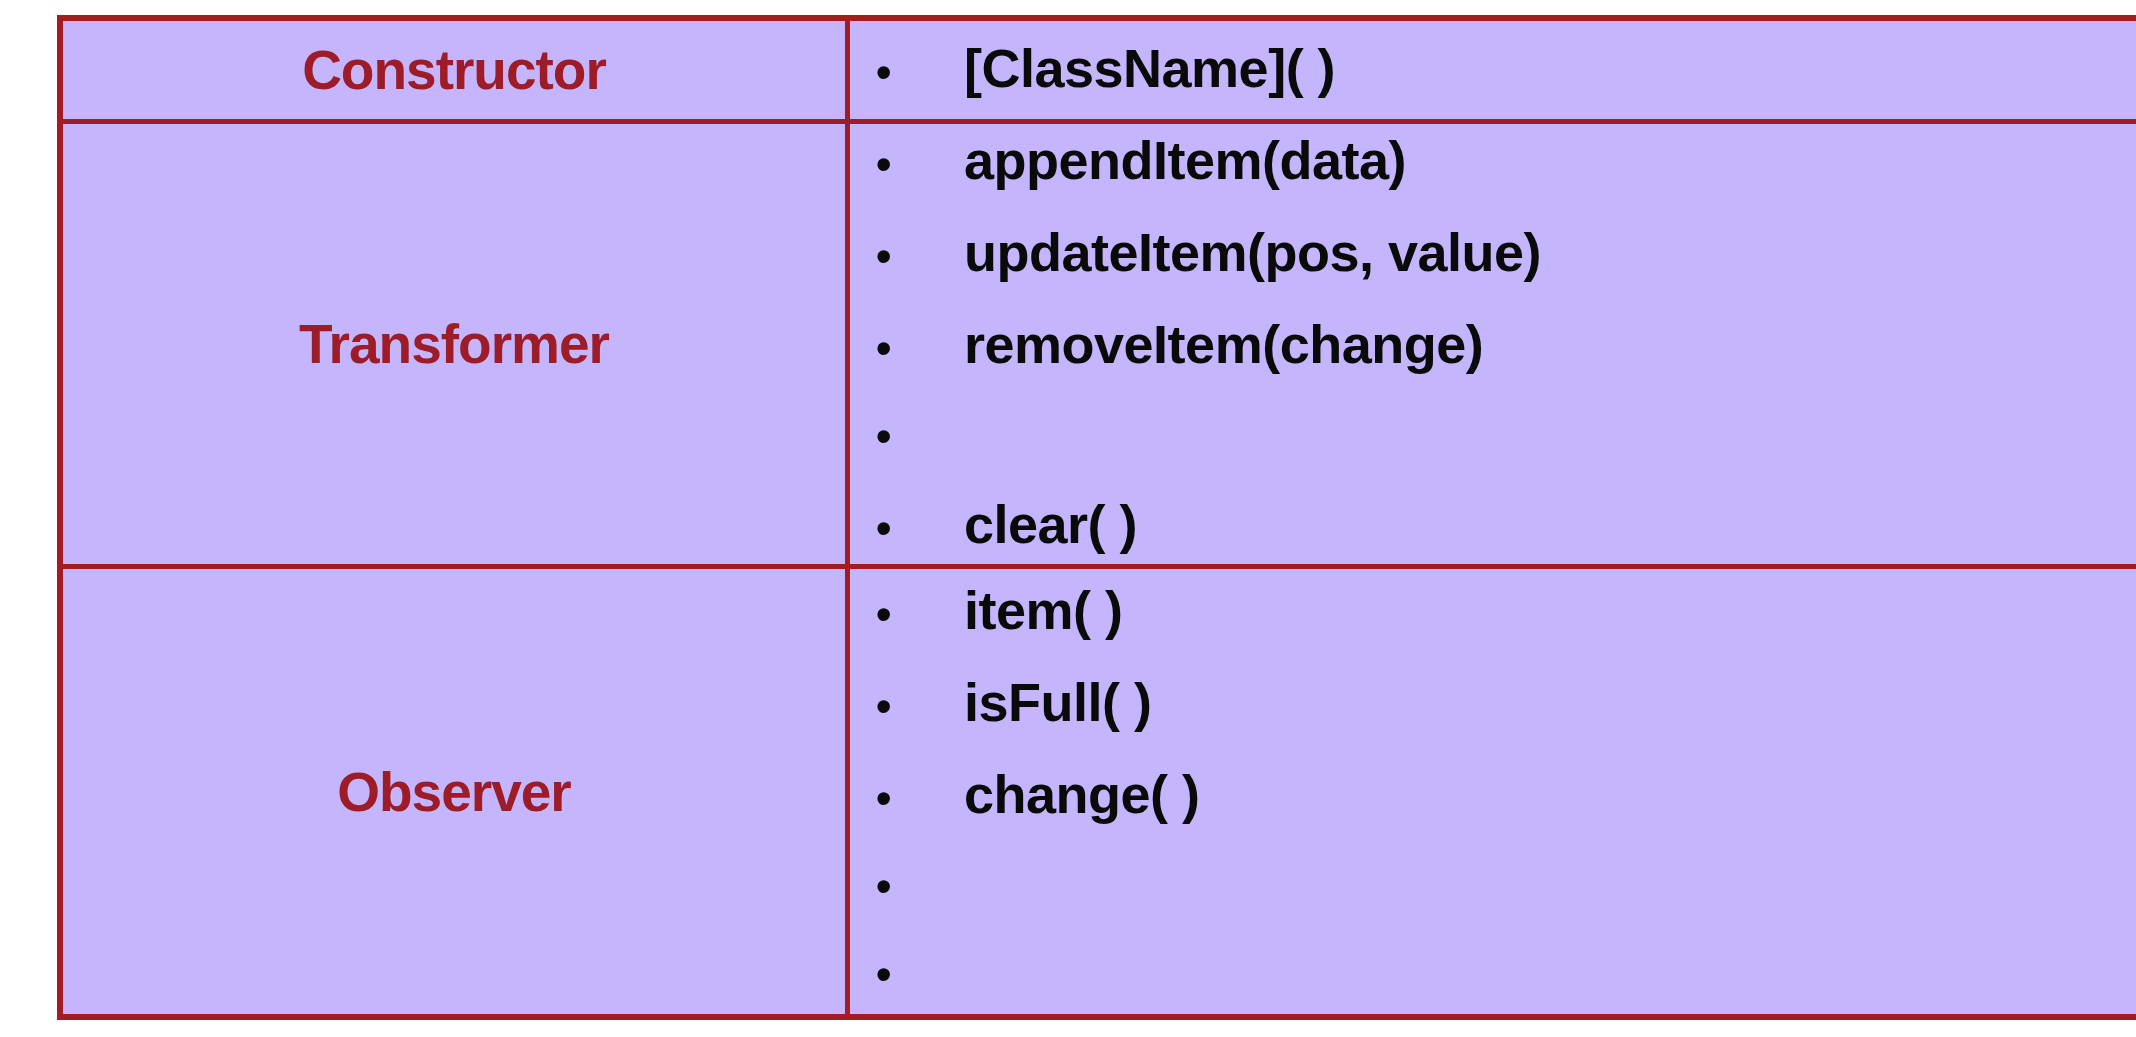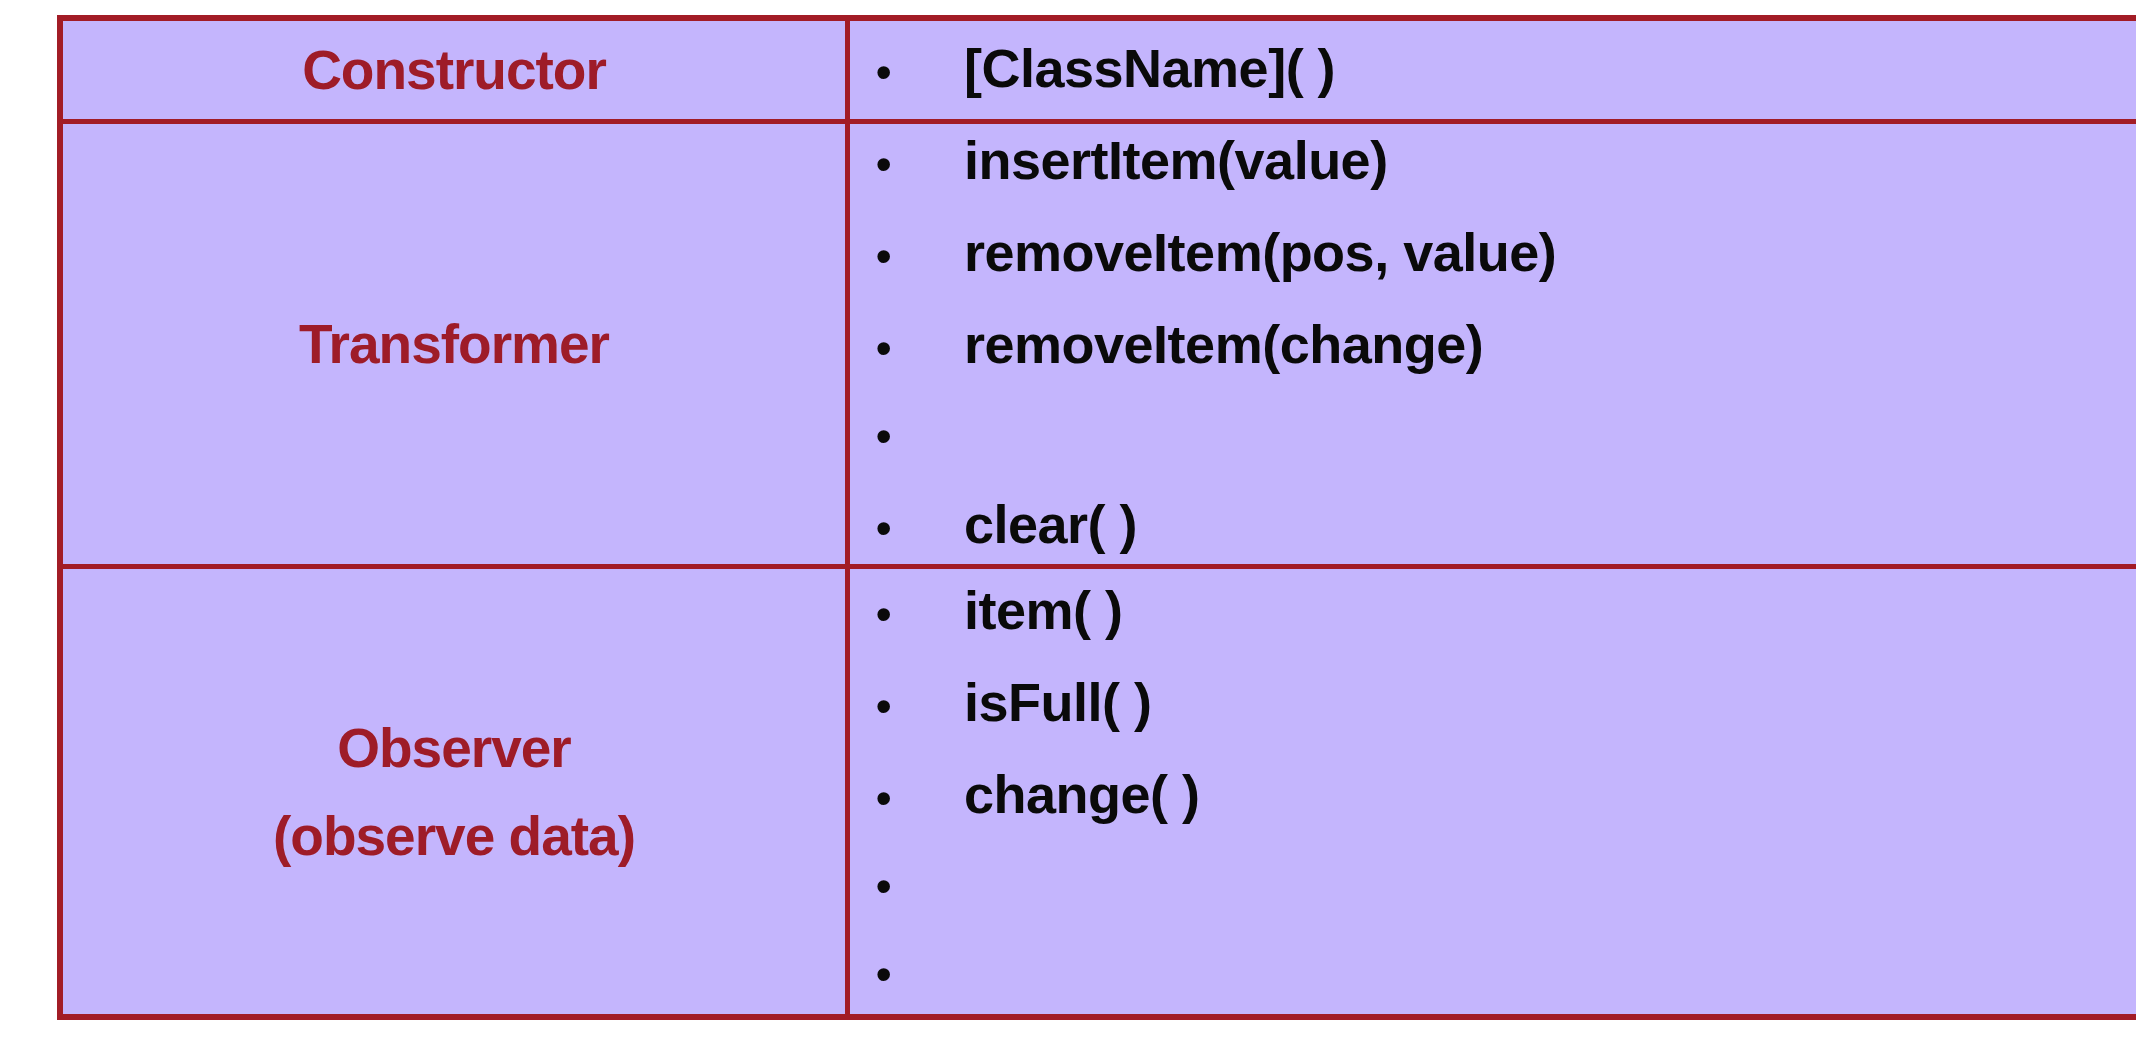--- a/index.html
+++ b/index.html
@@ -82,42 +82,41 @@
       <span>[ClassName]( )</span>
     </div>
   </div>
 
   <div class="cell label-cell br bb">
     <div>Transformer</div>
   </div>
   <div class="cell items-cell bb">
     <div class="item">
       <span class="bullet">•</span>
-      <span>insertItem(value)</span>
+      <span>appendItem(data)</span>
     </div>
     <div class="item">
       <span class="bullet">•</span>
-      <span>removeItem(pos, value)</span>
+      <span>updateItem(pos, value)</span>
     </div>
     <div class="item">
       <span class="bullet">•</span>
       <span>removeItem(change)</span>
     </div>
     <div class="item">
       <span class="bullet">•</span>
     </div>
     <div class="item">
       <span class="bullet">•</span>
       <span>clear( )</span>
     </div>
   </div>
 
   <div class="cell label-cell br">
     <div>Observer</div>
-    <div>(observe data)</div>
   </div>
   <div class="cell items-cell">
     <div class="item">
       <span class="bullet">•</span>
       <span>item( )</span>
     </div>
     <div class="item">
       <span class="bullet">•</span>
       <span>isFull( )</span>
     </div>

